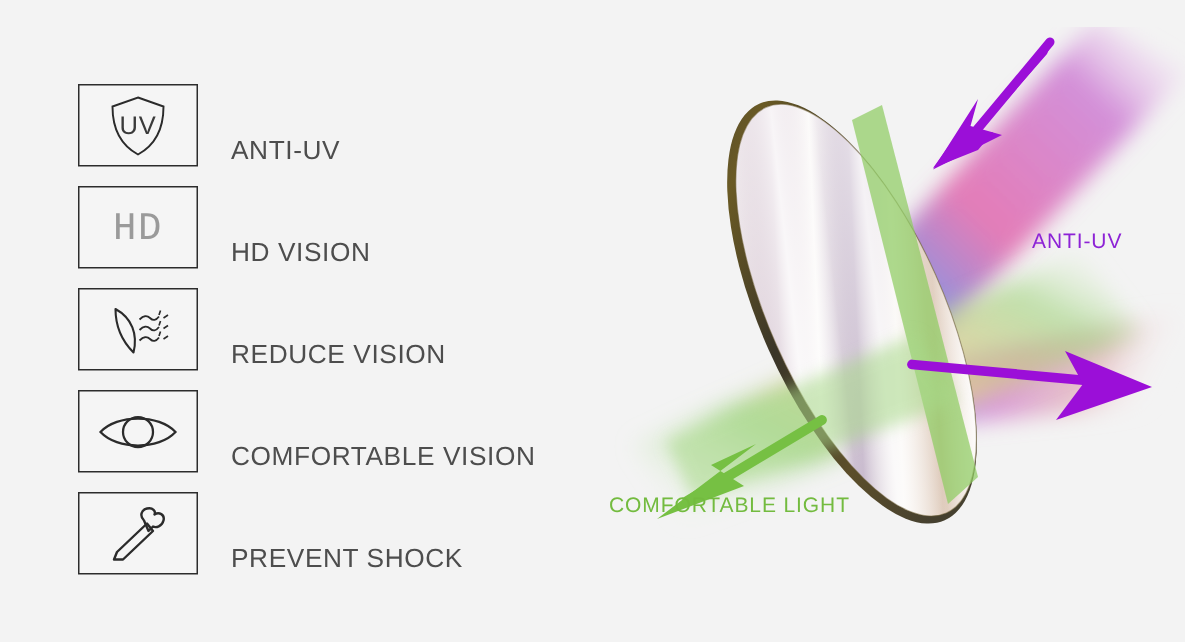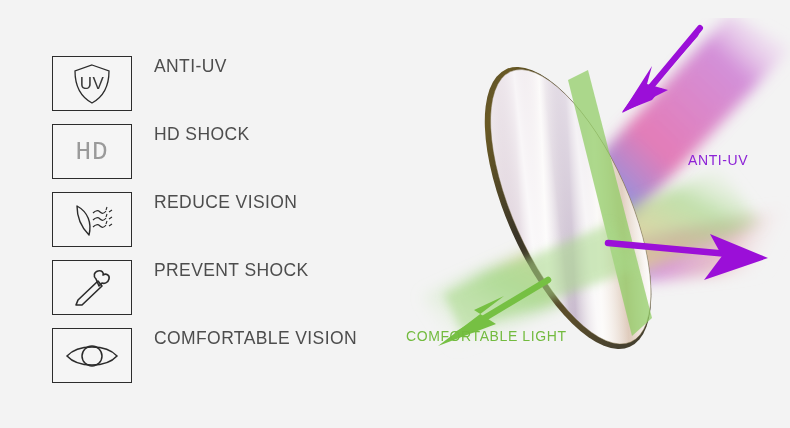--- a/index.html
+++ b/index.html
@@ -23,21 +23,21 @@
 
   
   #feature-list {
     position: absolute;
     left: 52px;
     top: 56px;
     width: 400px;
   }
   .feature-row {
     display: flex;
-    align-items: flex-start;
+    align-items: flex-end;
     height: 55px;
     margin-bottom: 13px;
   }
   .feature-icon-box {
     width: 80px;
     height: 55px;
     border: 1.4px solid #2c2c2c;
     box-sizing: border-box;
     background: #f5f5f5;
     display: flex;
@@ -104,56 +104,56 @@
           <text x="23" y="27" text-anchor="middle" font-family="Liberation Sans, sans-serif" font-size="17" fill="#3a3a3a" letter-spacing="0.5">UV</text>
         </svg>
       </div>
       <div class="feature-label">ANTI-UV</div>
     </div>
 
     <div class="feature-row">
       <div class="feature-icon-box">
         <span class="hd-text">HD</span>
       </div>
-      <div class="feature-label">HD SHOCK</div>
+      <div class="feature-label">HD VISION</div>
     </div>
 
     <div class="feature-row">
       <div class="feature-icon-box">
         <svg width="48" height="42" viewBox="0 0 48 42">
           <path d="M9 7 C20 13 24 24 21 36 C14 29 9 19 9 7 Z" fill="none" stroke="#2b2b2b" stroke-width="1.4" stroke-linejoin="round"></path>
           <path d="M25 14 q4 -4 7 -1 q3 3 6 -1" fill="none" stroke="#2b2b2b" stroke-width="1.2"></path>
           <path d="M38 11 l1 -3 M41 13 l3 -2" fill="none" stroke="#2b2b2b" stroke-width="1.1"></path>
           <path d="M25 21 q4 -4 7 -1 q3 3 6 -1" fill="none" stroke="#2b2b2b" stroke-width="1.2"></path>
           <path d="M38 18 l1 -3 M41 20 l3 -2" fill="none" stroke="#2b2b2b" stroke-width="1.1"></path>
           <path d="M25 28 q4 -4 7 -1 q3 3 6 -1" fill="none" stroke="#2b2b2b" stroke-width="1.2"></path>
           <path d="M38 25 l1 -3 M41 27 l3 -2" fill="none" stroke="#2b2b2b" stroke-width="1.1"></path>
         </svg>
       </div>
       <div class="feature-label">REDUCE VISION</div>
     </div>
 
     <div class="feature-row">
       <div class="feature-icon-box">
+        <svg width="56" height="32" viewBox="0 0 56 32">
+          <path d="M3 16 C14 4 42 4 53 16 C42 28 14 28 3 16 Z" fill="none" stroke="#2b2b2b" stroke-width="1.5"></path>
+          <circle cx="28" cy="16" r="10" fill="none" stroke="#2b2b2b" stroke-width="1.5"></circle>
+        </svg>
+      </div>
+      <div class="feature-label">COMFORTABLE VISION</div>
+    </div>
+
+    <div class="feature-row">
+      <div class="feature-icon-box">
         <svg width="46" height="44" viewBox="0 0 46 44">
           <path d="M7 39 L9 34 L29 15 L33 20 L13 39 Z" fill="none" stroke="#2b2b2b" stroke-width="1.6" stroke-linejoin="round"></path>
           <path d="M27 13 C24 10 25 6 29 5 C33 4 35 7 34 9 C37 7 41 9 40 13 C39 17 35 18 33 17 L30 20 Z" fill="none" stroke="#2b2b2b" stroke-width="1.6" stroke-linejoin="round"></path>
         </svg>
       </div>
       <div class="feature-label">PREVENT SHOCK</div>
-    </div>
-
-    <div class="feature-row">
-      <div class="feature-icon-box">
-        <svg width="56" height="32" viewBox="0 0 56 32">
-          <path d="M3 16 C14 4 42 4 53 16 C42 28 14 28 3 16 Z" fill="none" stroke="#2b2b2b" stroke-width="1.5"></path>
-          <circle cx="28" cy="16" r="10" fill="none" stroke="#2b2b2b" stroke-width="1.5"></circle>
-        </svg>
-      </div>
-      <div class="feature-label">COMFORTABLE VISION</div>
     </div>
 
   </div>
 
   <div id="illustration">
     <svg width="390" height="370" viewBox="0 0 390 370">
       <defs>
 
         <linearGradient id="lensFace" x1="0" y1="0" x2="1" y2="1">
           <stop offset="0%" stop-color="#b8a6bd"></stop>

